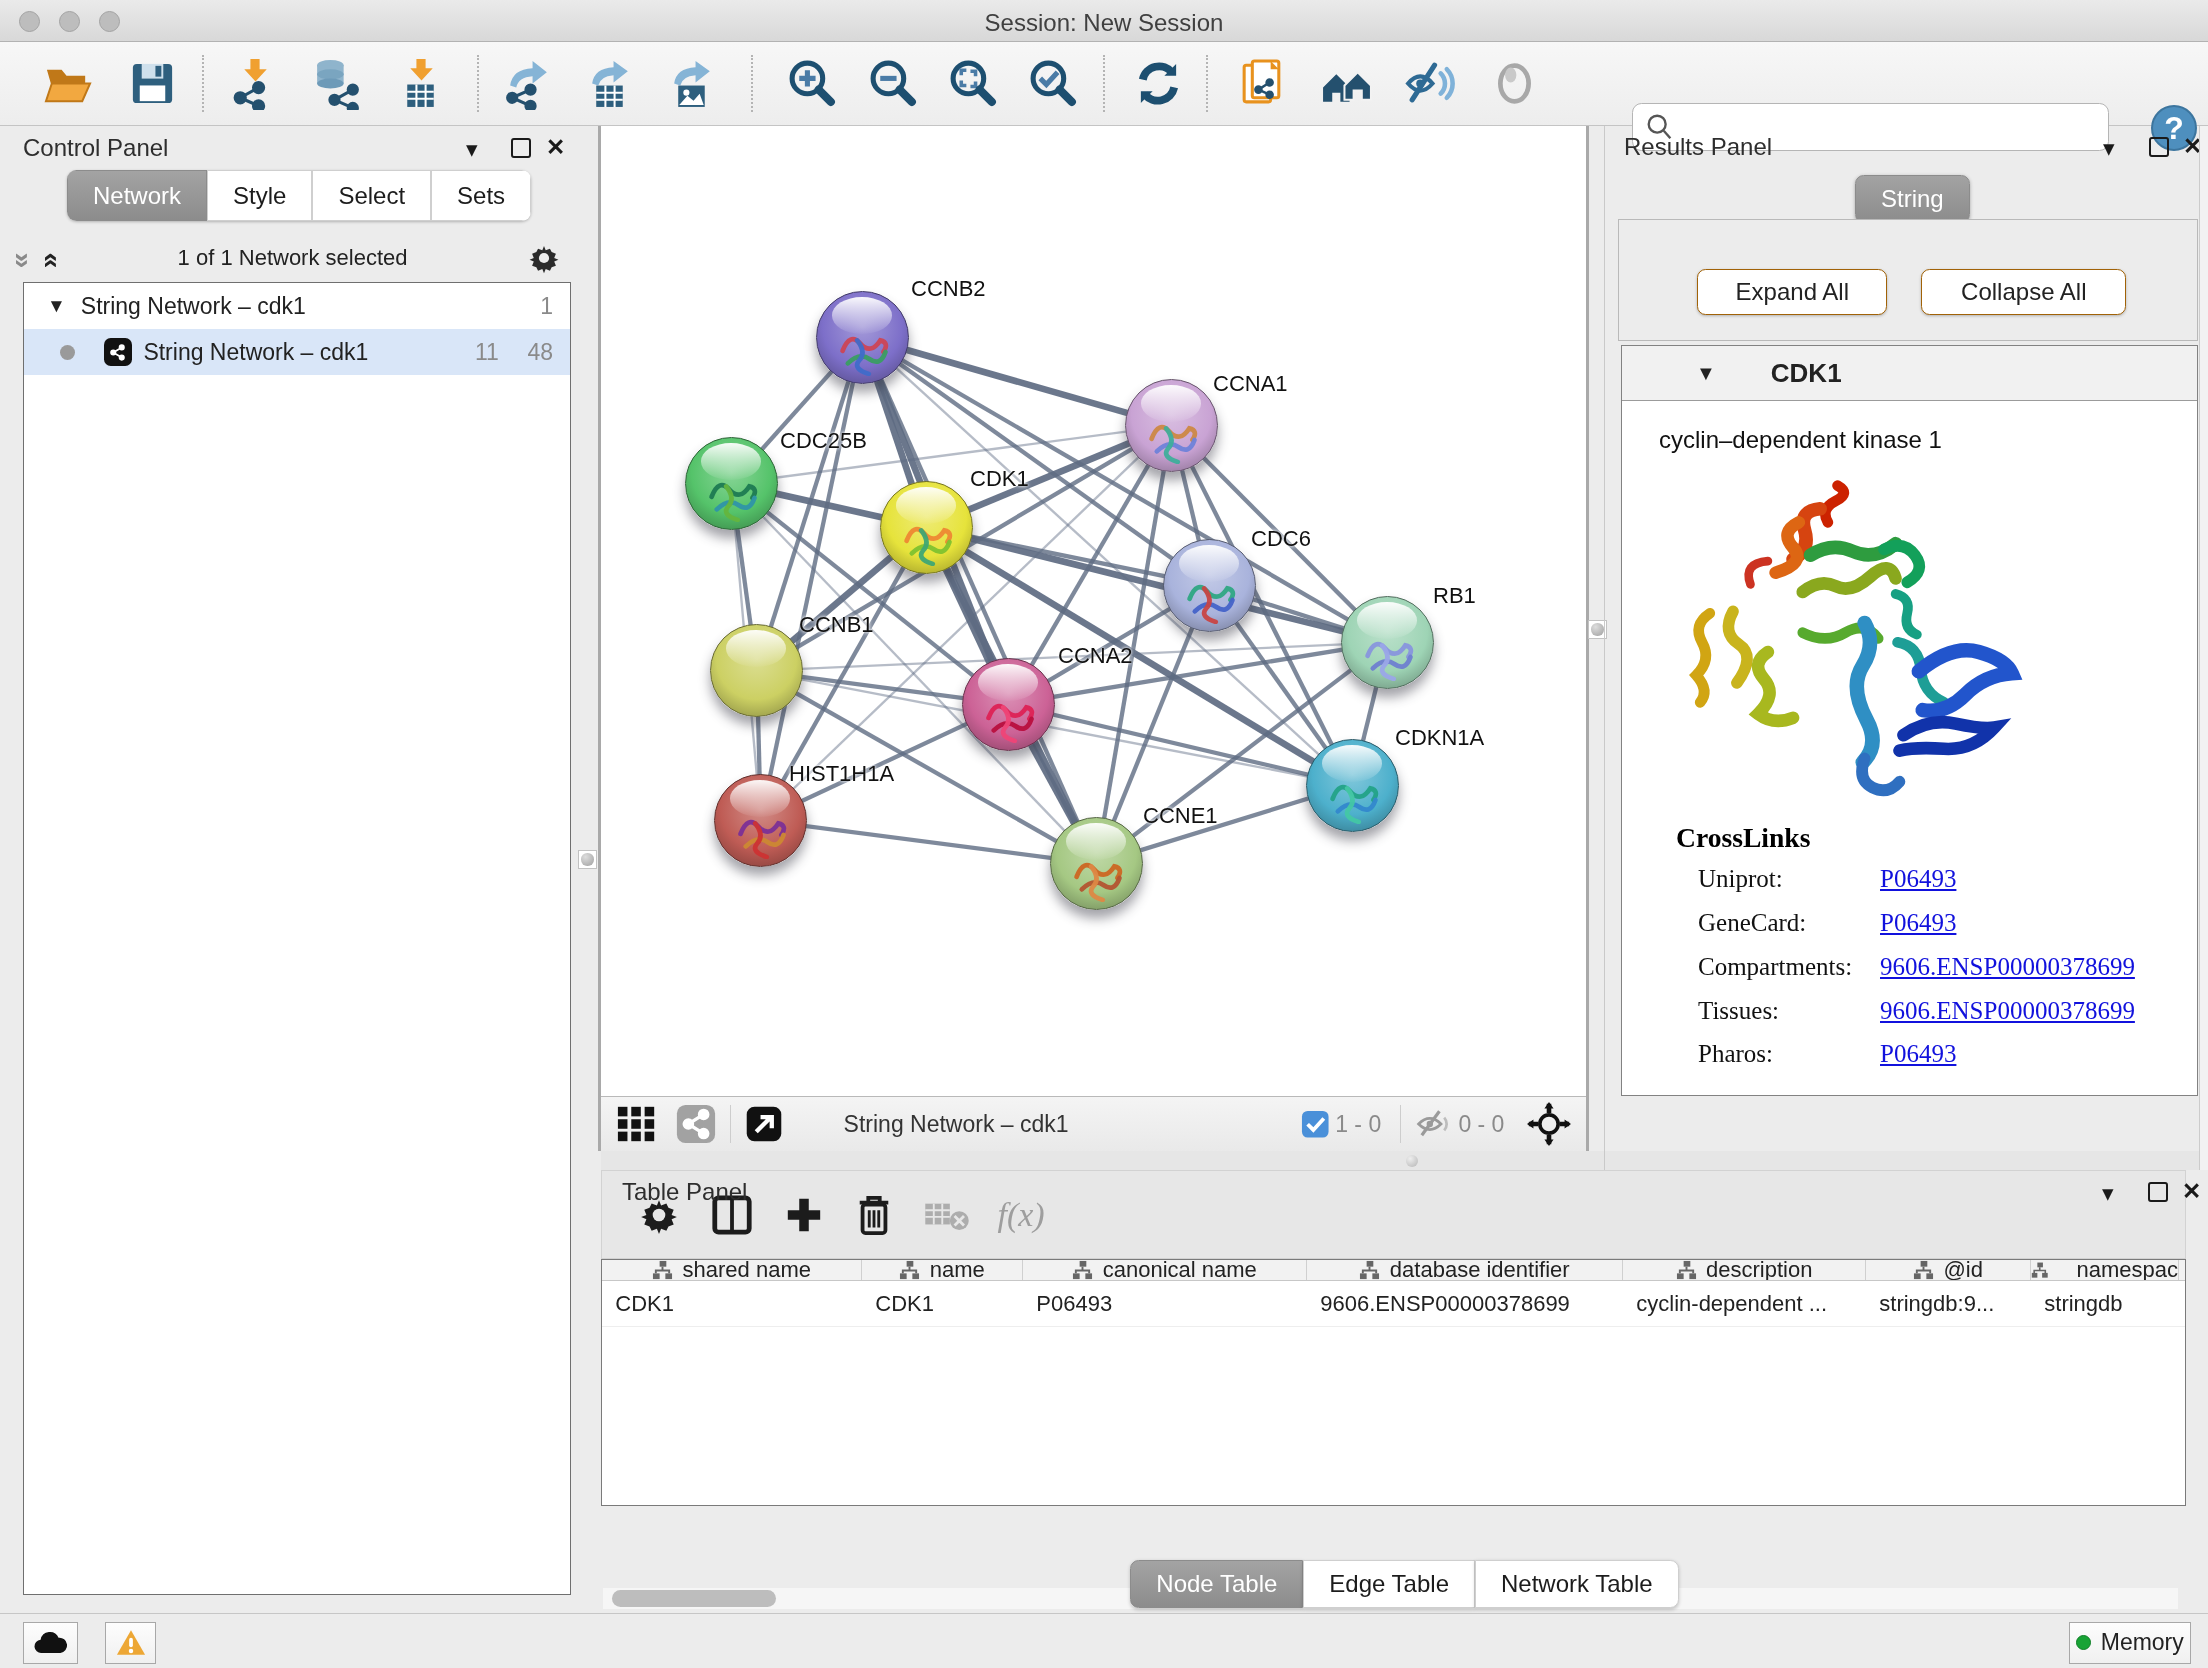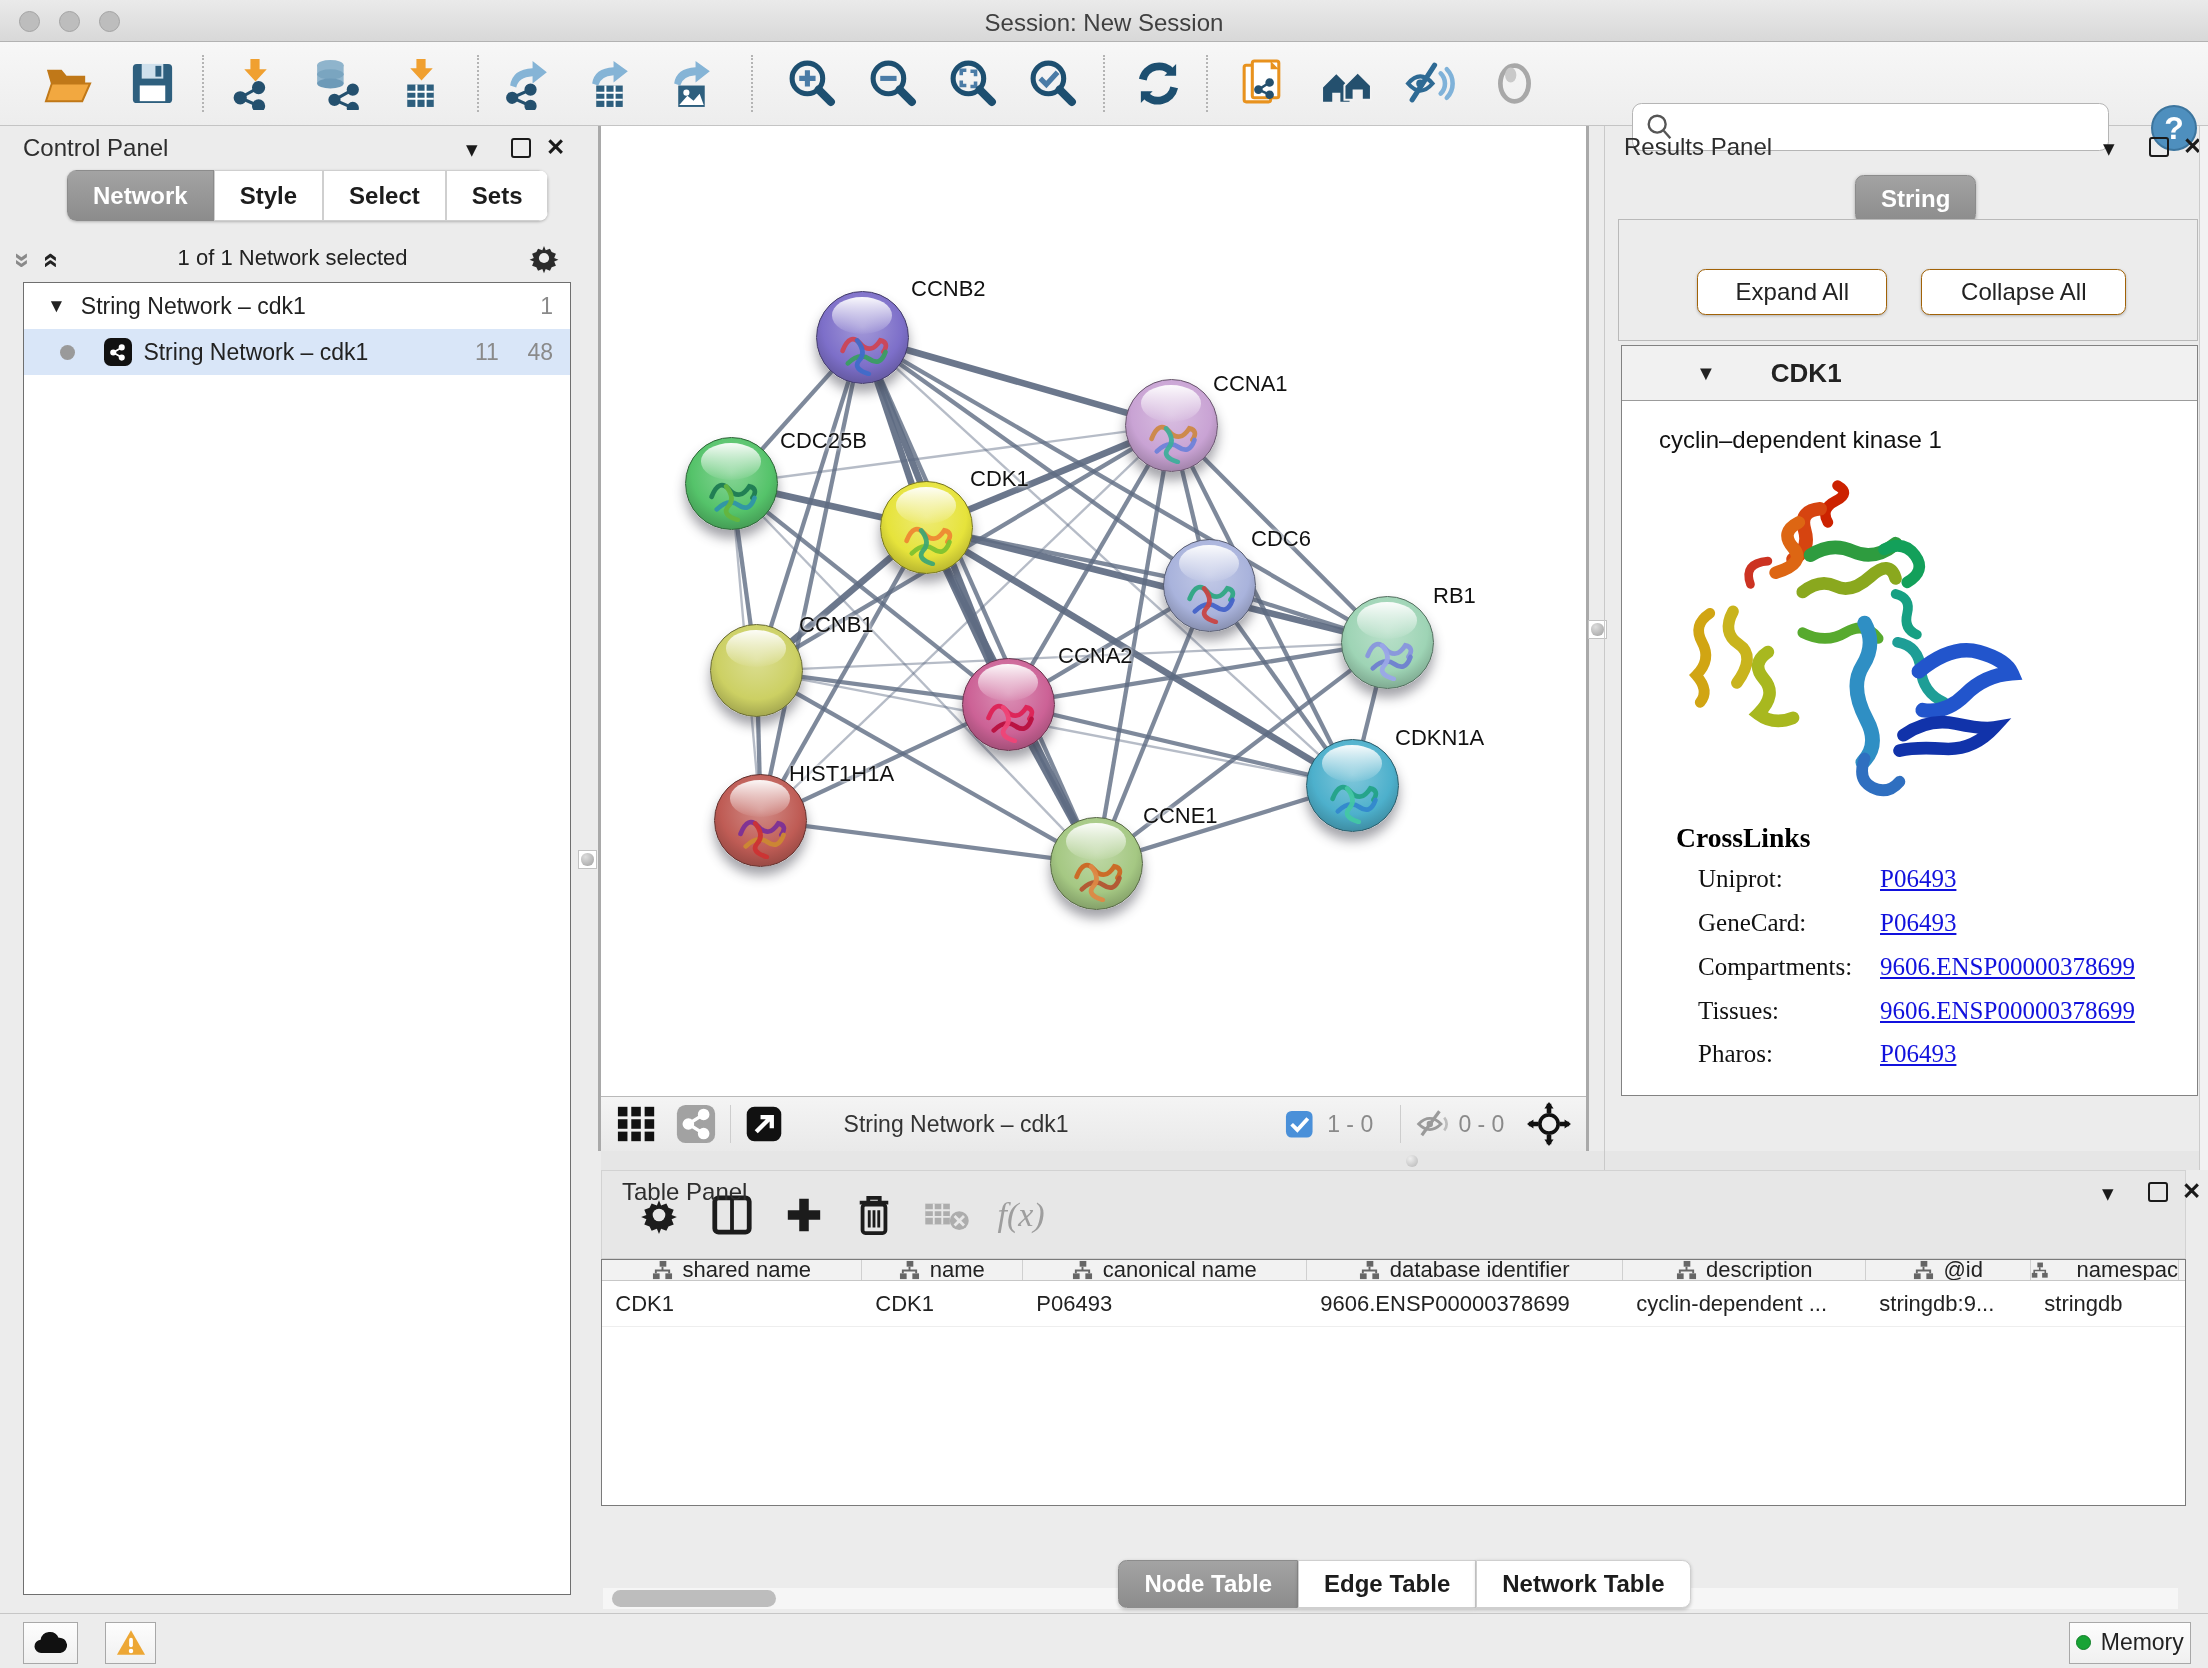--- a/index.html
+++ b/index.html
@@ -24,21 +24,21 @@
   #search-box input { border:none; outline:none; font-size:23px; width:418px; background:transparent; }
   #help-btn { left:2151px; top:63px; width:46px; height:46px; border-radius:50%;
     background:#4e8fbe; border:2.9px solid #3c759e; color:#fff; font-size:32px; font-weight:bold;
     display:flex; align-items:center; justify-content:center; }
 
   
   .panel-title { font-size:24px; color:#2e2e2e; }
   .win-ctl { font-size:23px; color:#1a1a1a; }
   .sq { width:20px; height:20px; border:2.9px solid #1a1a1a; border-radius:2.9px; display:inline-block; }
   .tab { display:inline-flex; align-items:center; justify-content:center; background:#fff;
-    border:1px solid #cfcfcf; font-size:24px; color:#1c1c1c; padding:0 25px; height:51px;font-weight:bold; }
+    border:1px solid #cfcfcf; font-size:24px; color:#1c1c1c; padding:0 25px; height:51px; }
   .tab.sel { background:linear-gradient(#a3a3a3,#8c8c8c); color:#fff; border-color:#8c8c8c; }
 
   
   #control-panel { left:0; top:126px; width:571px; height:1488px;padding-left:29px; }
   #cp-tabs { left:67px; top:44px; height:51px; border-radius:9.5px; overflow:hidden;
     box-shadow:0 1px 2.9px rgba(0,0,0,.25); white-space:nowrap; }
   #cp-gearrow { left:17px; top:110px; width:544px; height:44px; display:flex; align-items:center; }
   #cp-tree { left:23px; top:156px; width:548px; height:1313px; background:#fff; border:1.9px solid #6f6f6f; }
   .tree-row { height:46px; display:flex; align-items:center; font-size:23px; }
   .tree-row.hl { background:#d9e6f8; }
@@ -493,21 +493,21 @@
   <svg width="38" height="38" viewBox="0 0 44 44">
       <rect x="2" y="2" width="40" height="40" rx="9" fill="#111"></rect>
       <path d="M13 31L29 15M18 14h13v13" stroke="#fff" stroke-width="5" fill="none"></path>
     </svg>
   <span style="margin-left:61px">String Network – cdk1</span>
   <span style="flex:1"></span>
   <svg width="28.5" height="28.5" viewBox="0 0 30 30">
       <rect x="1" y="1" width="28" height="28" rx="6" fill="#4a90d9"></rect>
       <path d="M7 15l6 6 11-12" stroke="#fff" stroke-width="4" fill="none"></path>
     </svg>
-  <span class="gray" style="margin:0 14px">1 - 0</span>
+  <span class="gray" style="margin:0 6px">1 - 0</span>
   <span class="nsep"></span>
   <svg width="36" height="32" viewBox="0 0 44 40">
       <path d="M4 20q14-14 28 0q-14 14-28 0z" fill="none" stroke="#9a9a9a" stroke-width="3.4"></path>
       <circle cx="18" cy="20" r="4" fill="#9a9a9a"></circle>
       <path d="M8 34L30 4" stroke="#9a9a9a" stroke-width="4"></path>
       <path d="M36 12a12 12 0 0 1 0 16" stroke="#bdbdbd" stroke-width="3.4" fill="none"></path>
     </svg>
   <span class="gray" style="margin:0 7.6px">0 - 0</span>
   <svg width="44" height="44" viewBox="0 0 48 48" style="margin:0 15px">
       <circle cx="24" cy="24" r="10" stroke="#111" stroke-width="4" fill="none"></circle>

